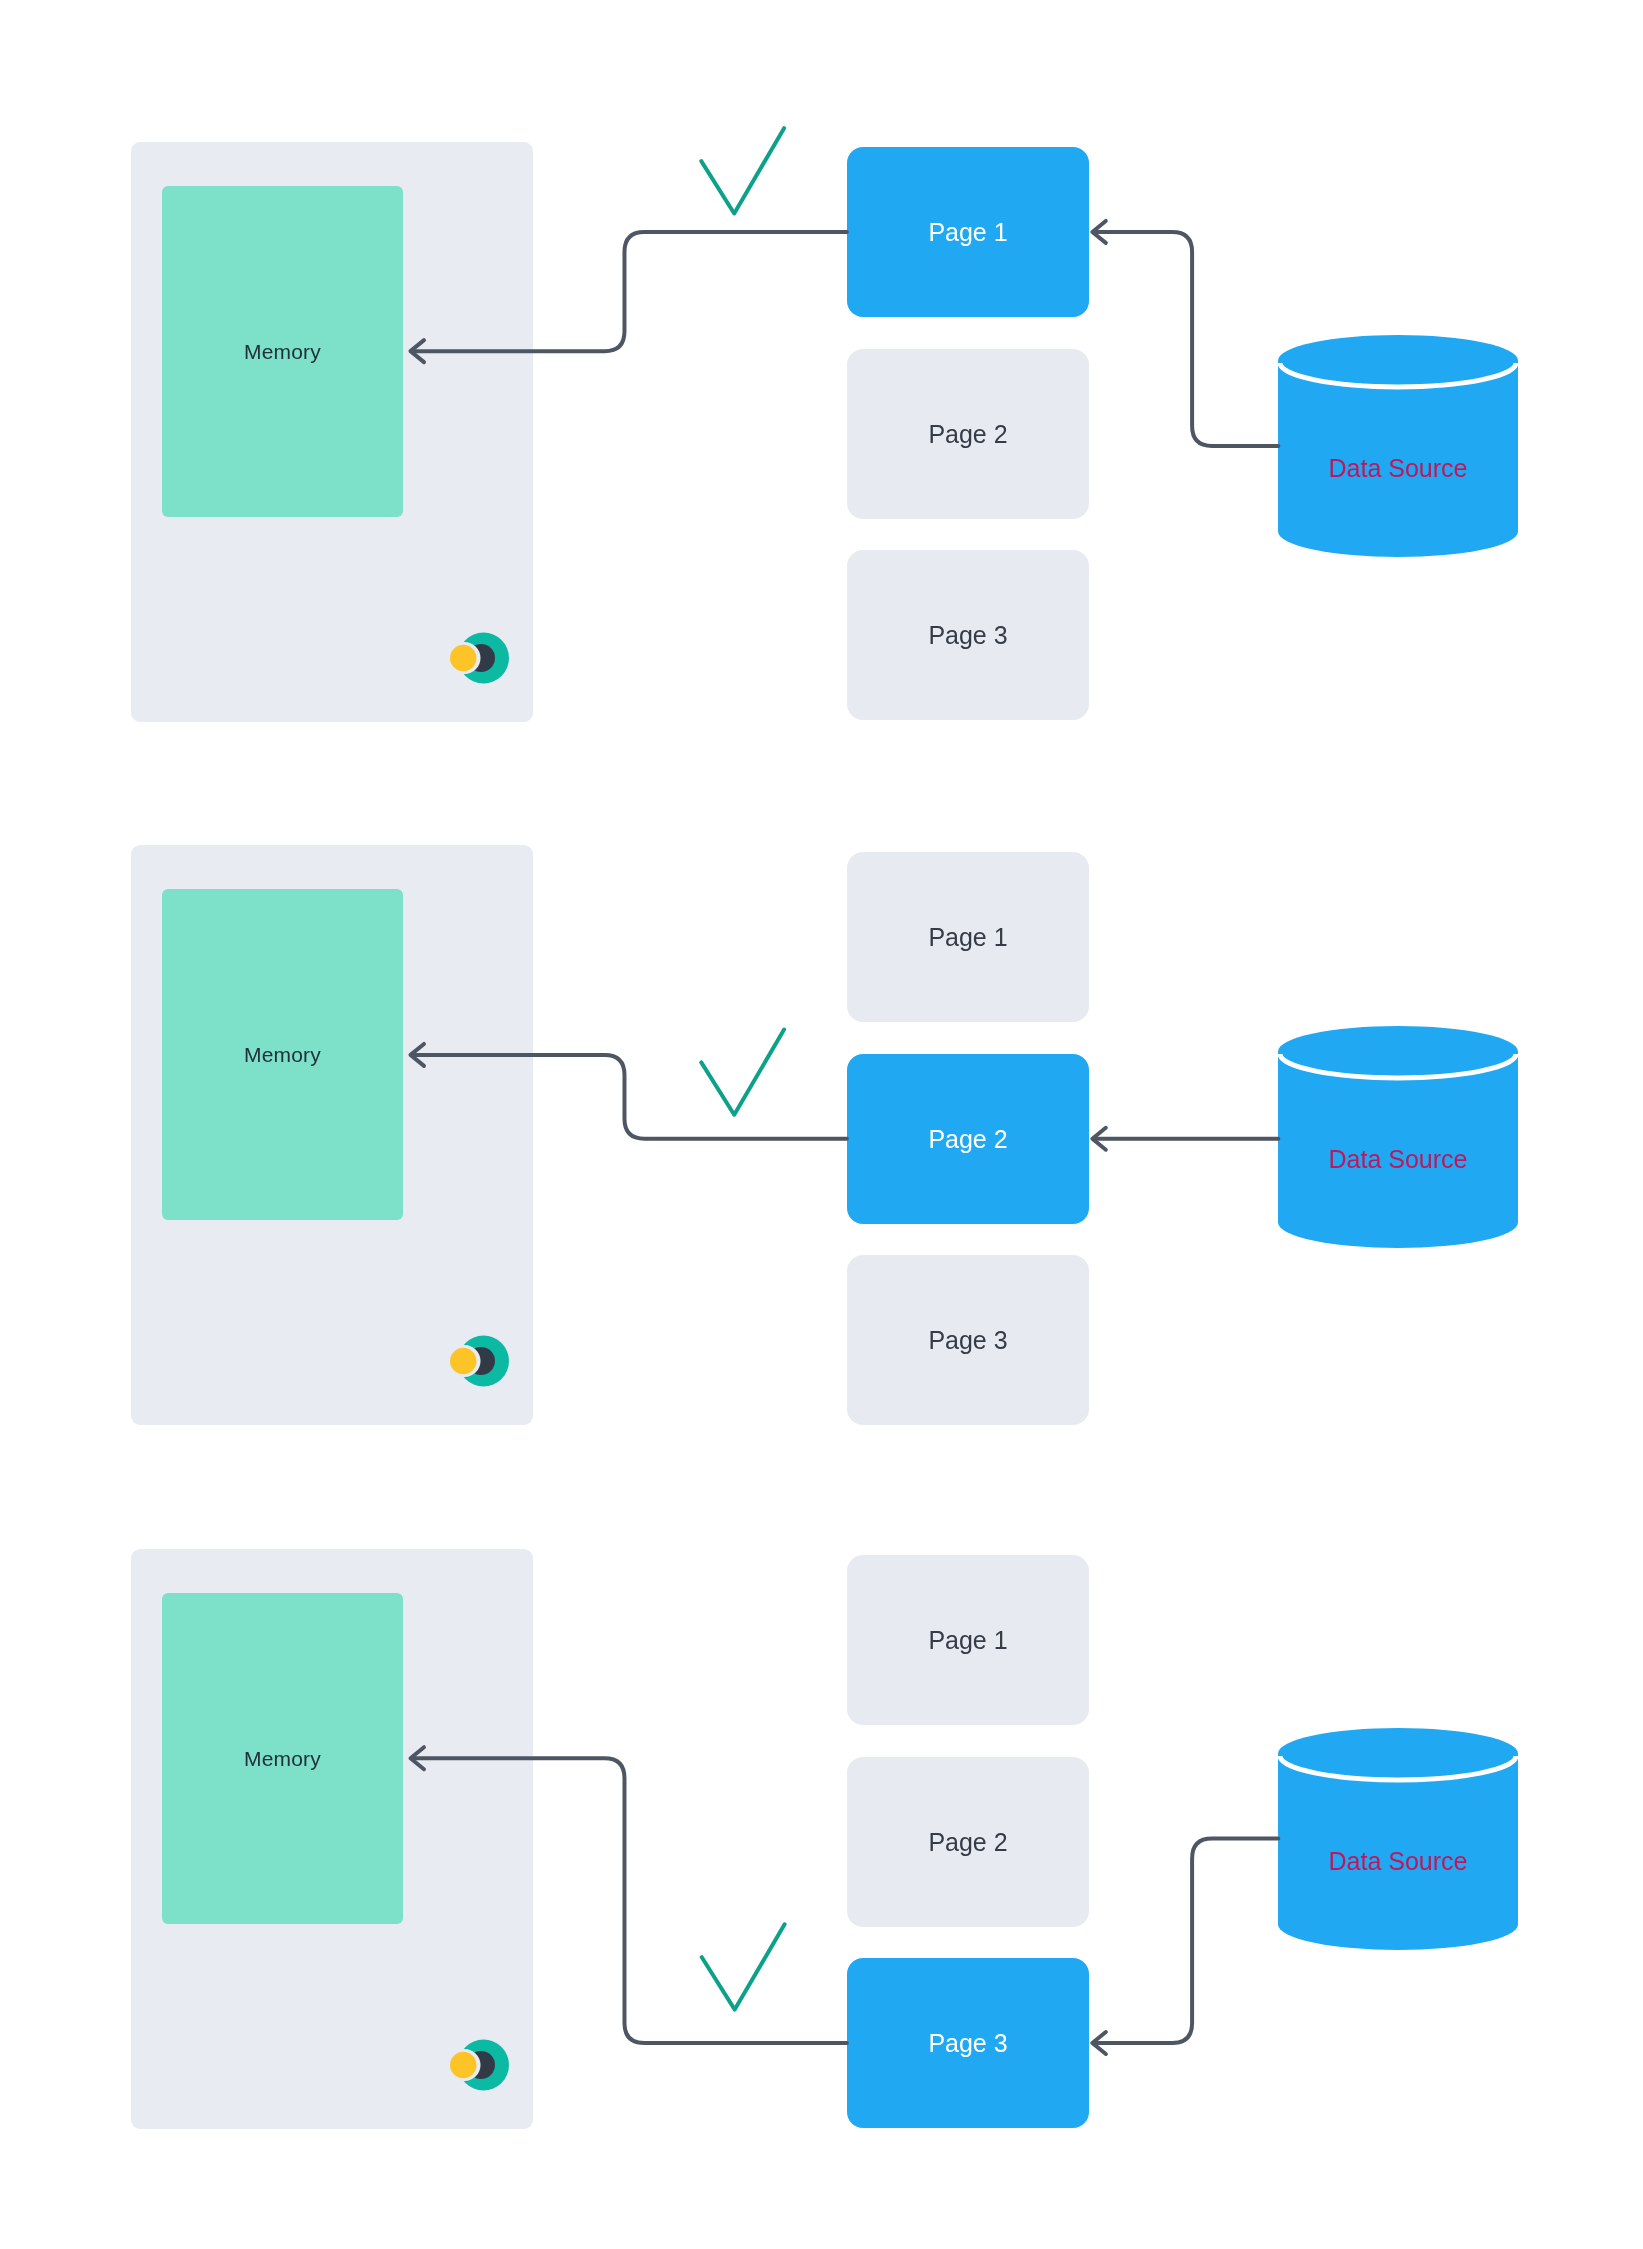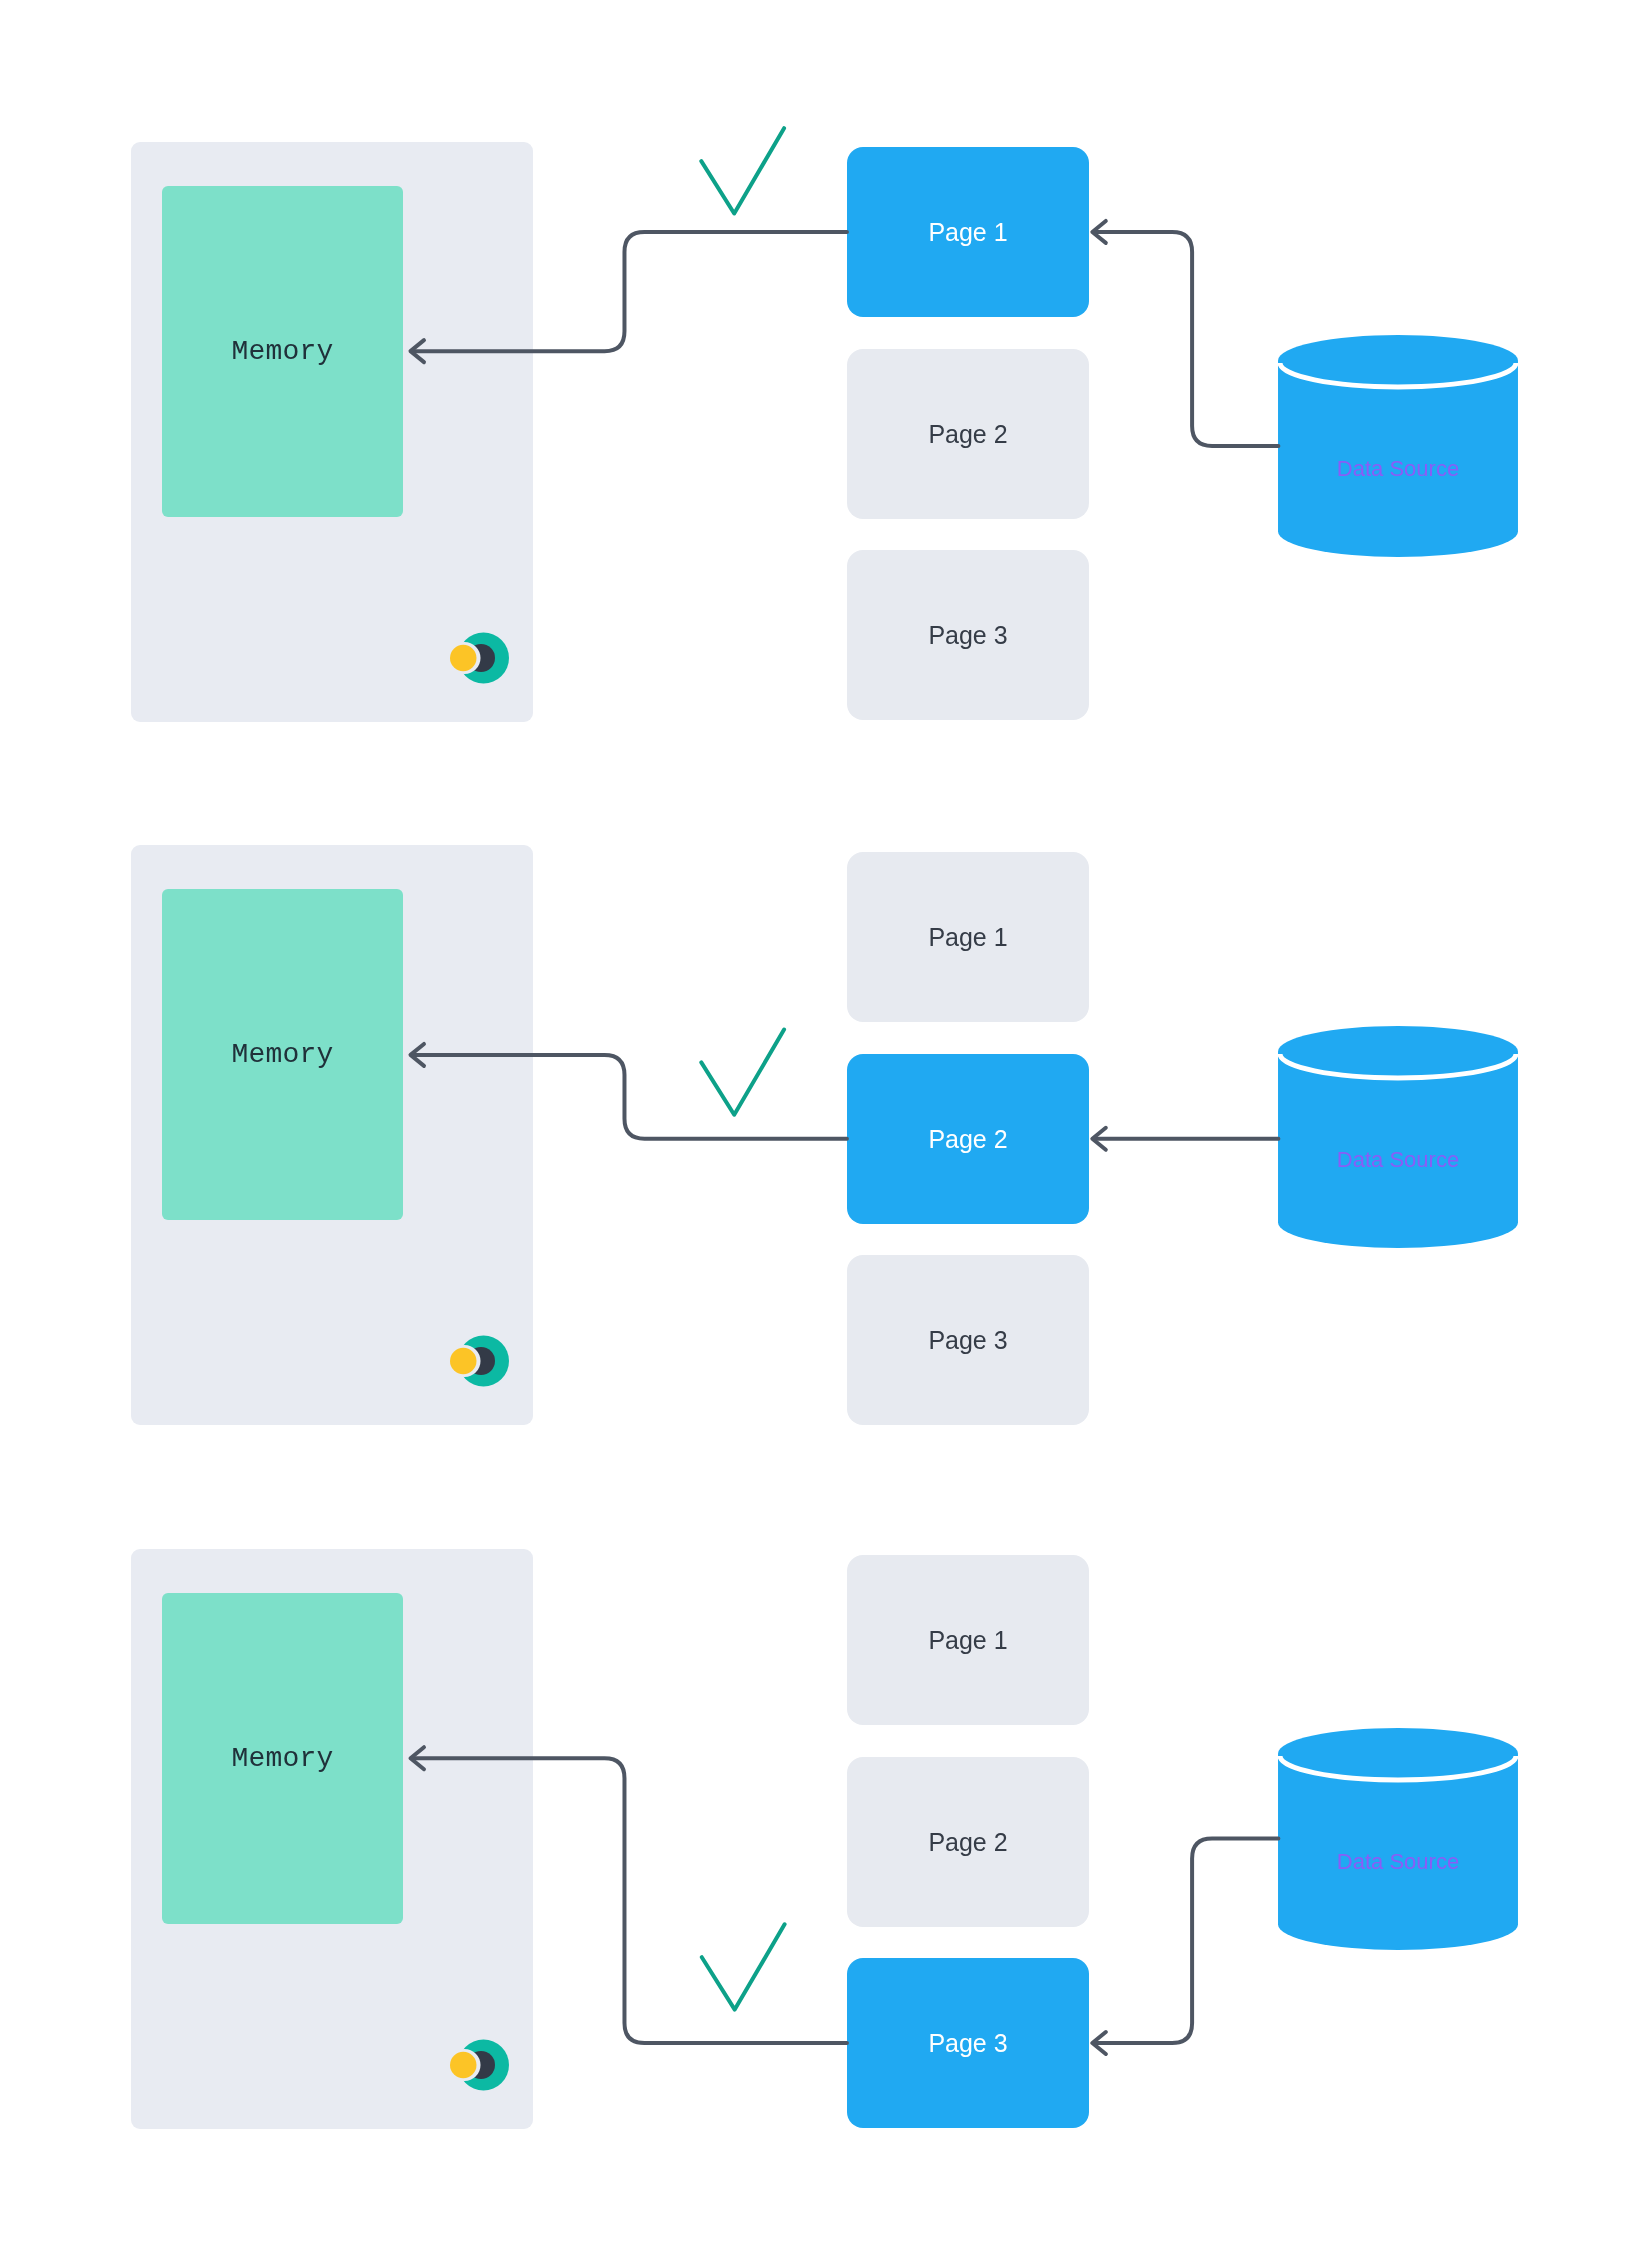--- a/index.html
+++ b/index.html
@@ -19,21 +19,21 @@
   .panel.row1{top:142px;}
   .panel.row2{top:845px;}
   .panel.row3{top:1549px;}
 
   .memory{
     position:absolute;left:31px;top:44px;width:241px;height:331px;
     background:#7DE0C9;border-radius:6px;
     display:flex;align-items:center;justify-content:center;
   }
   .memory span{
-    color:#20313A;font-size:28px;letter-spacing:0.2px;font-family:Liberation Mono, monospace;
+    color:#20313A;font-size:21px;letter-spacing:0.2px;
   }
 
   .logo{position:absolute;left:316px;top:486px;width:65px;height:65px;}
 
   
   .page{
     position:absolute;left:847px;width:242px;height:170px;
     background:#E7EAF0;border-radius:16px;
     display:flex;align-items:center;justify-content:center;
     color:#353C47;font-size:25px;
@@ -44,21 +44,21 @@
   .page.r3p1{top:1555px;} .page.r3p2{top:1757px;} .page.r3p3{top:1958px;}
 
   
   .cyl{position:absolute;left:1278px;width:240px;height:222px;}
   .cyl.row1{top:335px;}
   .cyl.row2{top:1026px;}
   .cyl.row3{top:1728px;}
   .cyl svg{position:absolute;left:0;top:0;}
   .cyl-label{
     position:absolute;left:0;top:121px;width:100%;
-    text-align:center;color:#8b5cf6;font-size:22px;line-height:25px;
+    text-align:center;color:#be185d;font-size:25px;line-height:25px;
   }
 
   
   #overlay{position:absolute;left:0;top:0;pointer-events:none;}
 </style>
 </head>
 <body>
 
 <div class="panel row1">
   <div class="memory">

